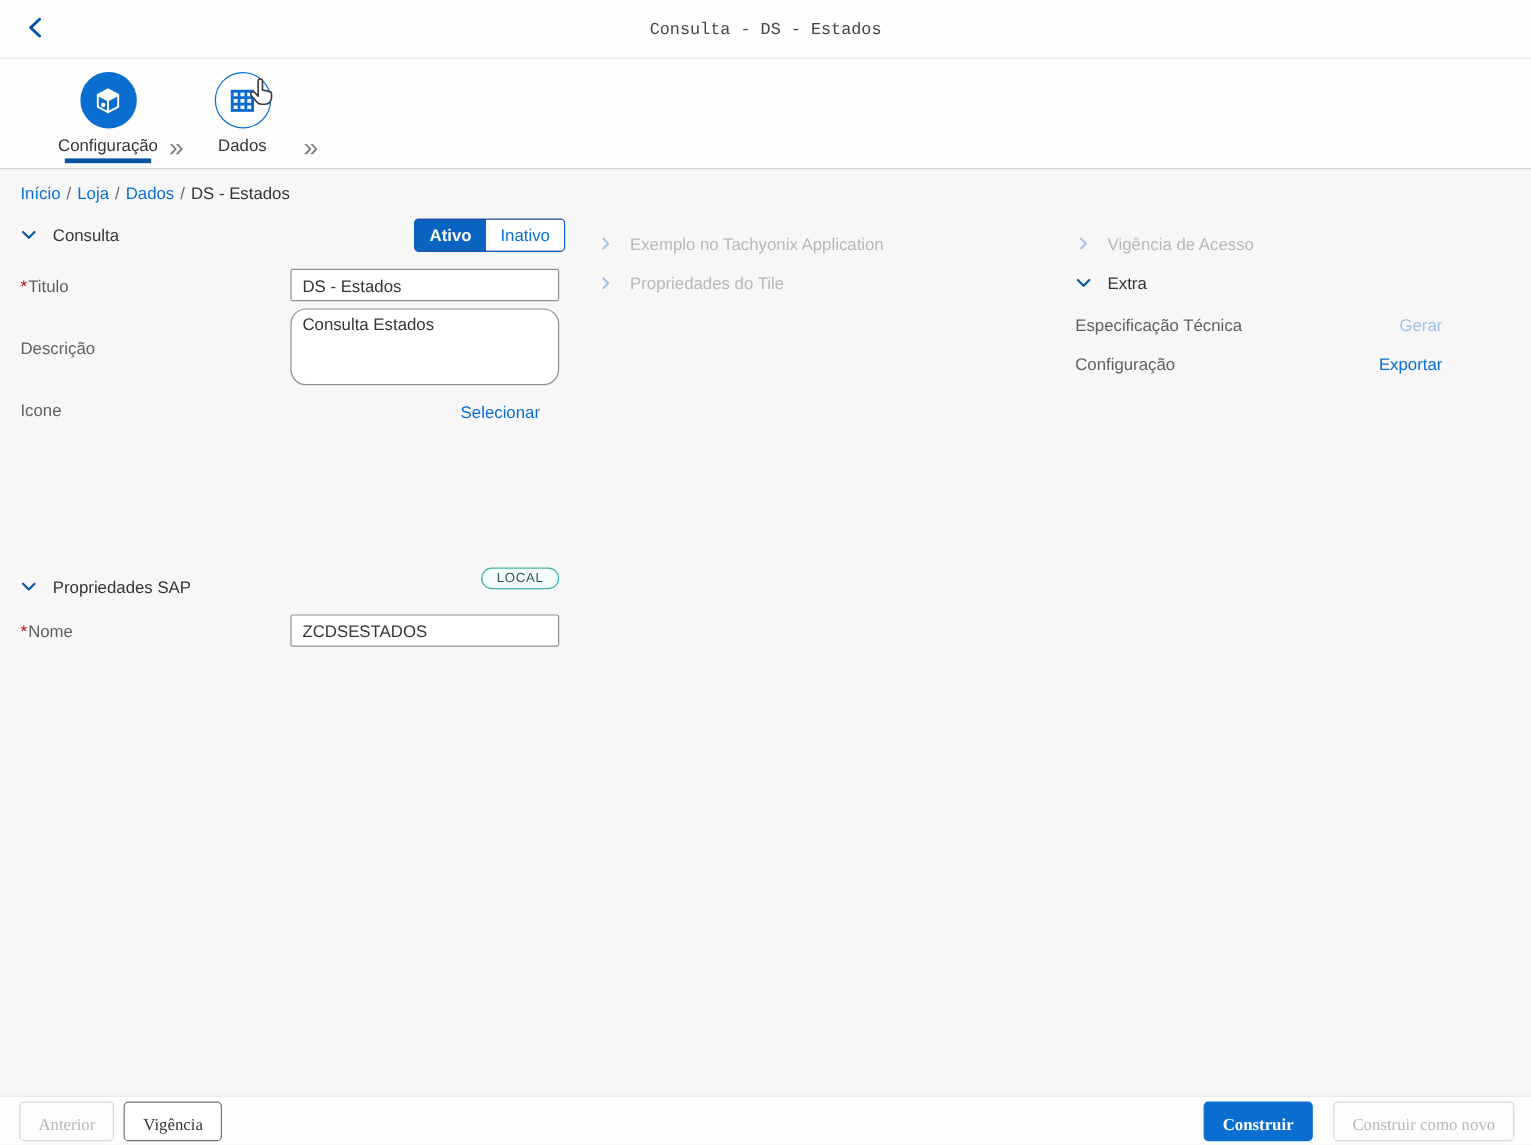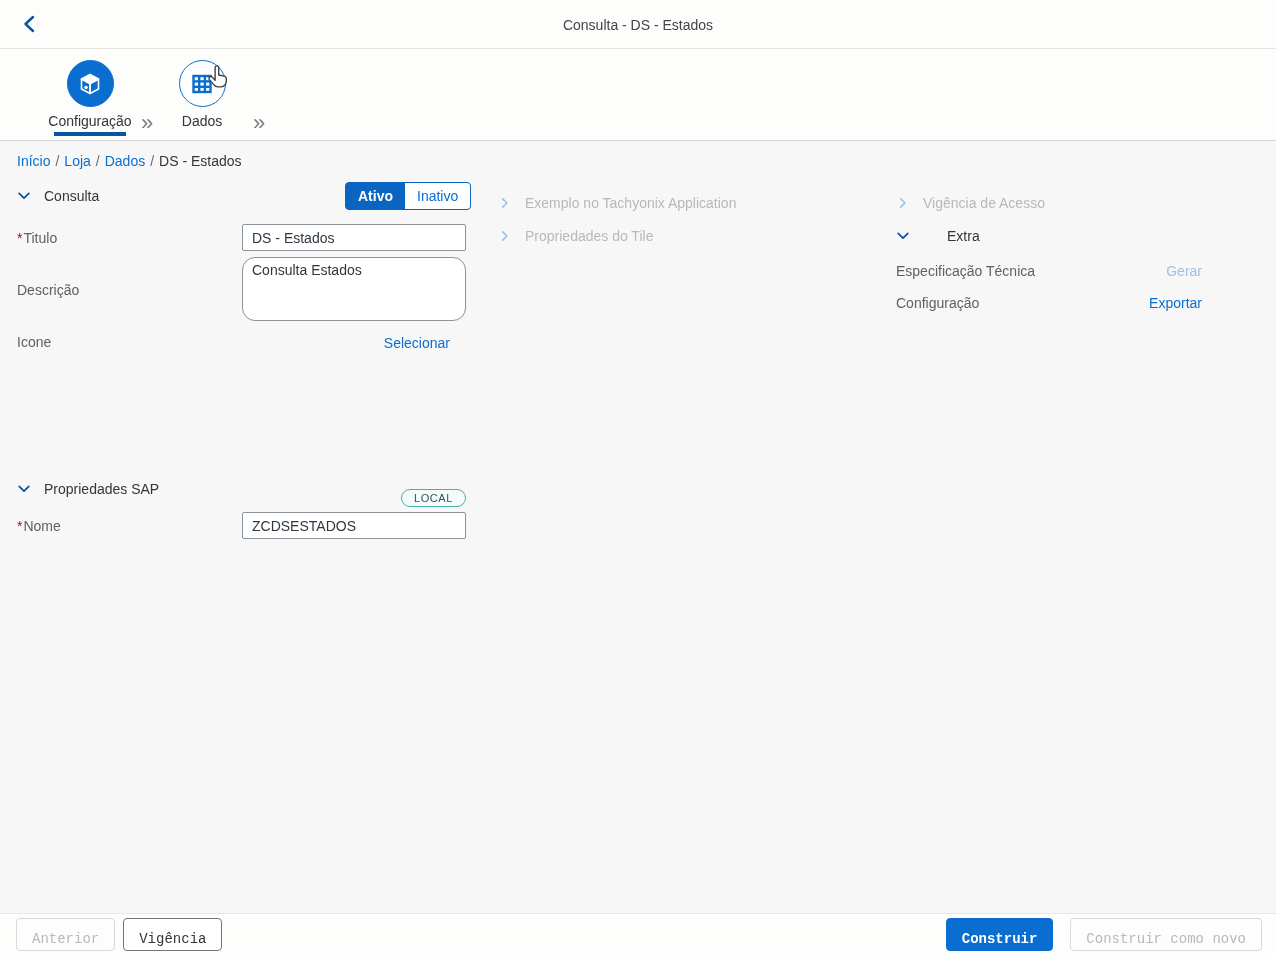--- a/index.html
+++ b/index.html
@@ -6,21 +6,21 @@
   html,body { background:#e9e9e9; }
   body { font-family:"Liberation Sans", sans-serif; }
   .app {
     position:relative; width:1276px; height:954px; background:#f7f7f7;
     overflow:hidden; color:#32363a; font-size:14px;
   }
 
   
   .topbar {
     position:absolute; top:0; left:0; width:1276px; height:49px;
-    background:#fdfdfb; border-bottom:1px solid #e3e3e0;
+    background:#fdfdfb; border-bottom:1px solid #e3e3e0;font-family:Liberation Mono, monospace;
   }
   .back-btn {
     position:absolute; left:14px; top:10px; width:30px; height:30px;
     display:flex; align-items:center; justify-content:center; cursor:pointer;
   }
   .page-title {
     position:absolute; left:0; right:0; top:0; height:49px;
     display:flex; align-items:center; justify-content:center;
     font-size:14px; color:#42454a;
   }
@@ -102,21 +102,21 @@
 
   
   .footer {
     position:absolute; bottom:0; left:0; width:1276px; height:41px;
     background:#fdfdfb; border-top:1px solid #e7e7e5;
     display:flex; align-items:center; padding:0 14px 0 16px;
   }
   .btn {
     height:33px; padding:12px 15px; border-radius:4px; background:#fff;
     border:1px solid #70757b; color:#32363a; font-size:14px; cursor:pointer;
-    font-family:Liberation Mono, monospace;
+    font-family:Liberation Serif, serif;
     text-align:right;
   }
   .btn.disabled { border-color:#d5d9dd; color:#b6b9bc; cursor:default; background:#fdfdfd; }
   .btn.primary { background:#0a6ed1; border-color:#0a6ed1; color:#fff; font-weight:bold; }
   .btn + .btn { margin-left:8px; }
   .footer-right { margin-left:auto; display:flex; align-items:center; gap:9px; }
 
   
   .cursor { position:absolute; left:205px; top:64px; width:27px; height:27px; z-index:50; pointer-events:none; }
 </style>
@@ -215,21 +215,21 @@
       <a class="link" style="position:absolute; right:16px; top:153px;">Selecionar</a>
 
       <div class="section-head" style="top:293px;">
         <span class="chev">
           <svg width="14" height="14" viewBox="0 0 16 16">
               <path d="M2.5 5 L8 10.5 L13.5 5" fill="none" stroke="#0854a0" stroke-width="2" stroke-linecap="round" stroke-linejoin="round"></path>
             </svg>
         </span>
         <span class="section-title">Propriedades SAP</span>
       </div>
-      <div class="badge" style="top:307px;margin-left:28px;">LOCAL</div>
+      <div class="badge" style="top:291px;margin-left:28px;">LOCAL</div>
 
       <div class="field-label" style="top:336px;">
         <span class="req">*</span><span>Nome</span>
       </div>
       <input class="text-input" style="top: 330px;" type="text" value="ZCDSESTADOS">
     </div>
 
     <div class="col2">
       <div class="section-head disabled" style="top:0;">
         <span class="chev">
@@ -252,21 +252,21 @@
     <div class="col3">
       <div class="section-head disabled" style="top:0;">
         <span class="chev">
           <svg width="12" height="14" viewBox="0 0 16 16">
               <path d="M5 2.5 L10.5 8 L5 13.5" fill="none" stroke="#9fc1e5" stroke-width="2.2" stroke-linecap="round" stroke-linejoin="round"></path>
             </svg>
         </span>
         <span class="section-title">Vigência de Acesso</span>
       </div>
 
-      <div class="section-head" style="top:33px;gap:24px;">
+      <div class="section-head" style="top:33px;">
         <span class="chev">
           <svg width="14" height="14" viewBox="0 0 16 16">
               <path d="M2.5 5 L8 10.5 L13.5 5" fill="none" stroke="#0854a0" stroke-width="2" stroke-linecap="round" stroke-linejoin="round"></path>
             </svg>
         </span>
         <span class="section-title">Extra</span>
       </div>
 
       <div class="kv-row" style="top:74px;">
         <span class="kv-label">Especificação Técnica</span>

